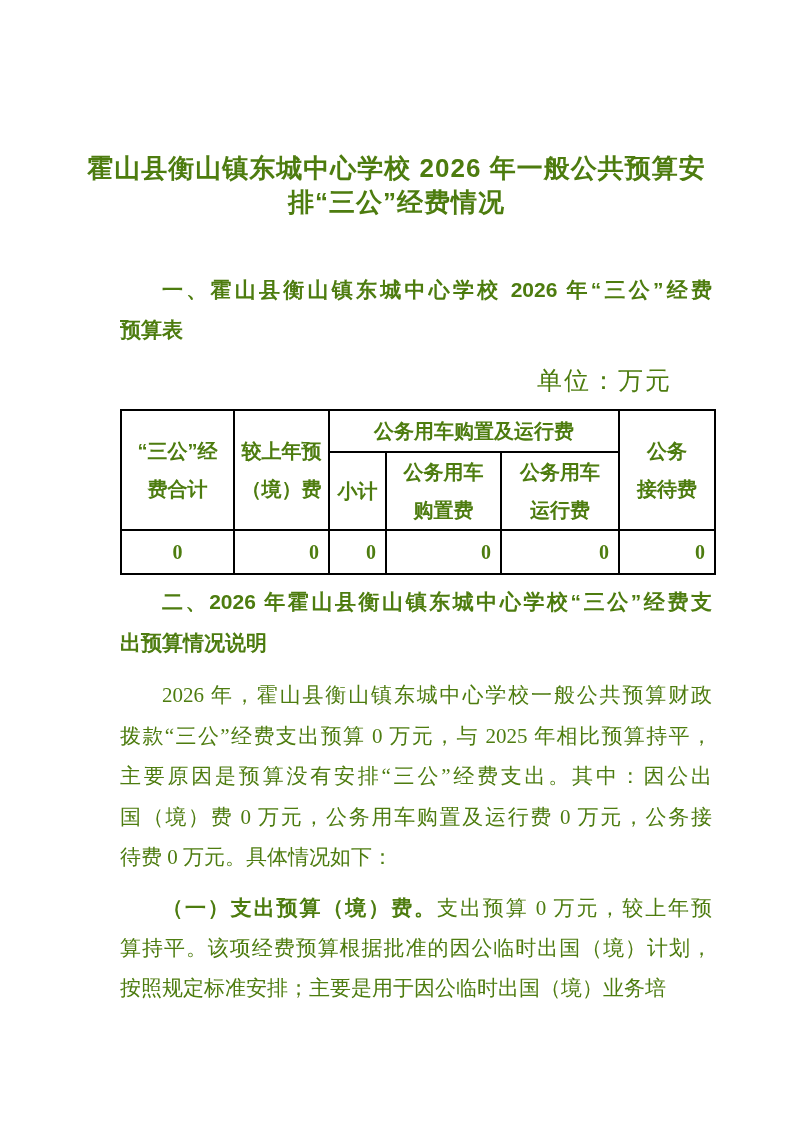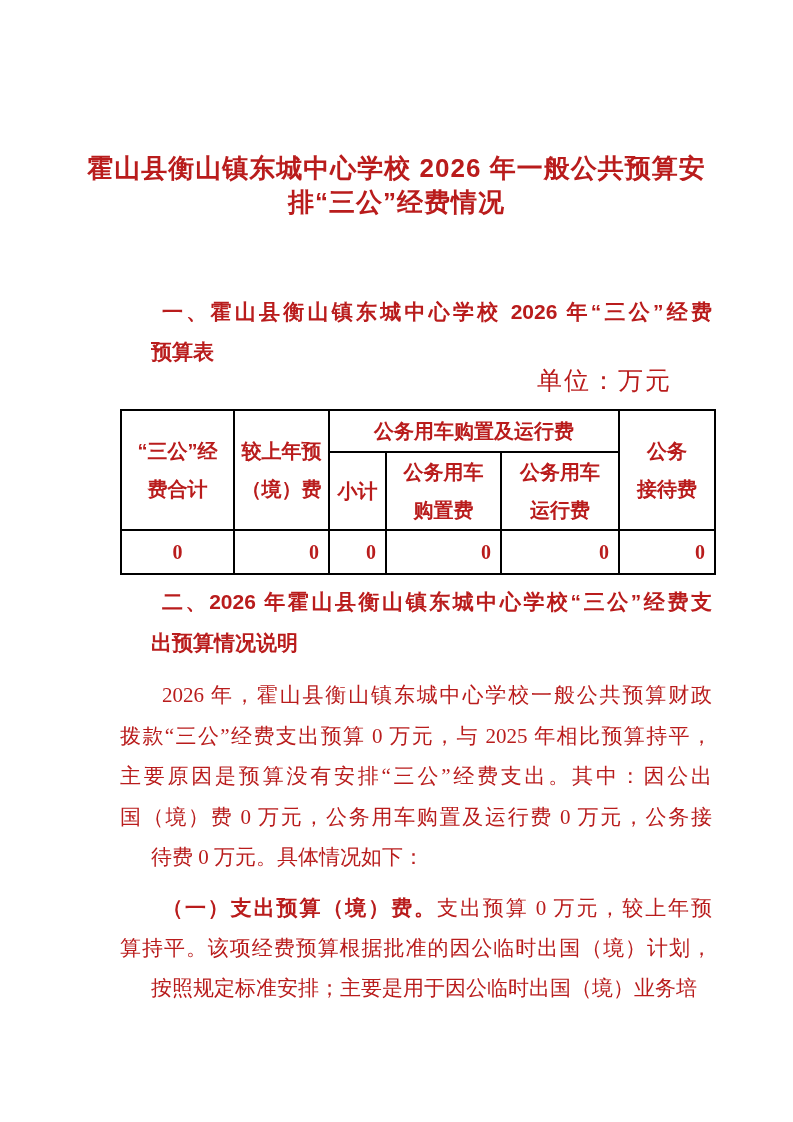--- a/index.html
+++ b/index.html
@@ -1,40 +1,40 @@
 <!DOCTYPE html>
 <html><head>
 <meta charset="utf-8">
 <style>
   html,body{margin:0;padding:0;background:#ffffff;}
   .page{
-    position:relative;width:793px;height:1050px;background:#ffffff;color:#b91c1c;
+    position:relative;width:793px;height:1050px;background:#ffffff;color:#4d7c0f;
     font-family:"Liberation Serif","DejaVu Serif",serif;overflow:hidden;
   }
   
   .doc-title{
     position:absolute;top:151px;left:0;width:793px;text-align:center;
     font-family:"Liberation Sans","DejaVu Sans",sans-serif;
     font-weight:bold;font-size:26px;line-height:34px;letter-spacing:1px;
   }
   
   .sec-heading{
     position:absolute;left:120px;width:592px;
     font-family:"Liberation Sans","DejaVu Sans",sans-serif;
     font-weight:bold;font-size:21px;
   }
-  .sec1{top:292px;line-height:40px;}
+  .sec1{top:270px;line-height:40px;}
   .sec2{top:581px;line-height:41px;}
   
   .line{
     text-align:justify;text-align-last:justify;
     white-space:nowrap;overflow:hidden;
   }
   .line.first{text-indent:42px;}
-  .line.short{text-align-last:auto;margin-left:31px;}
+  .line.short{text-align-last:auto;}
   
   .unit{
     position:absolute;top:366px;left:120px;width:592px;box-sizing:border-box;
     padding-right:40px;text-align:right;font-size:25px;line-height:30px;
     letter-spacing:2px;
   }
   
   table.budget{
     position:absolute;top:409px;left:120px;width:594px;
     border-collapse:collapse;table-layout:fixed;

